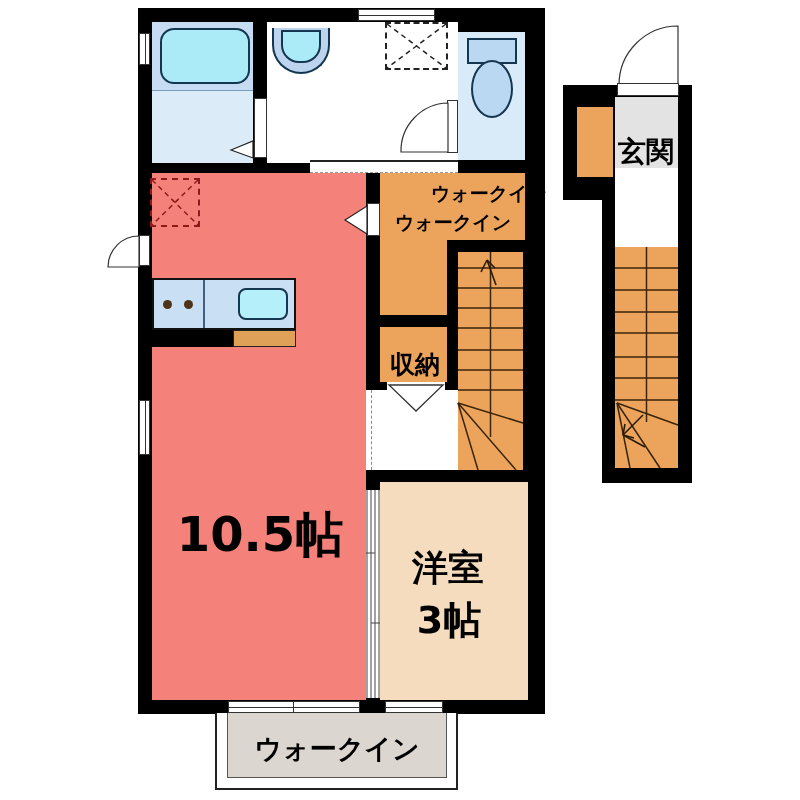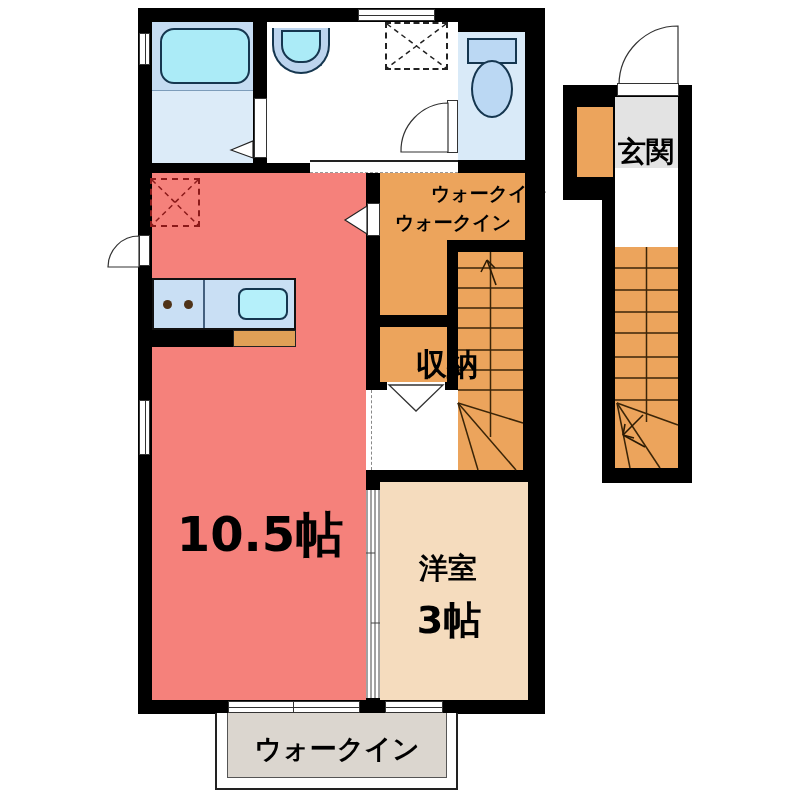--- a/index.html
+++ b/index.html
@@ -187,25 +187,25 @@
         <line x1="28" y1="168" x2="8" y2="188"></line>
         <line x1="8" y1="188" x2="30" y2="200"></line>
         <line x1="8" y1="188" x2="10" y2="177"></line>
         <line x1="8" y1="188" x2="19" y2="191"></line>
       </g>
     </svg>
   </div>
 
   <div class="room-label" style="left:260px;top:534px;font-size:48px;">10.5帖</div>
 
-  <div class="room-label" style="left:448px;top:568px;font-size:29px;">洋室</div>
+  <div class="room-label" style="left:448px;top:568px;font-size:36px;">洋室</div>
   <div class="room-label" style="left:449px;top:620px;font-size:38px;">3帖</div>
 
   <div class="room-label" style="left:450px;top:193px;font-size:19px;margin-left:39px;">ウォークイン</div>
   <div class="room-label" style="left:453px;top:222px;font-size:19px;">ウォークイン</div>
 
-  <div class="room-label" style="left:415px;top:364px;font-size:31px;margin-left:32px;">収納</div>
+  <div class="room-label" style="left:415px;top:364px;font-size:25px;">収納</div>
 
   <div class="room-label" style="left:646px;top:132px;font-size:28px;margin-top:20px;">玄関</div>
 
   <div class="room-label" style="left:337px;top:748px;font-size:27px;">ウォークイン</div>
 
 </div>
 
 </body></html>

